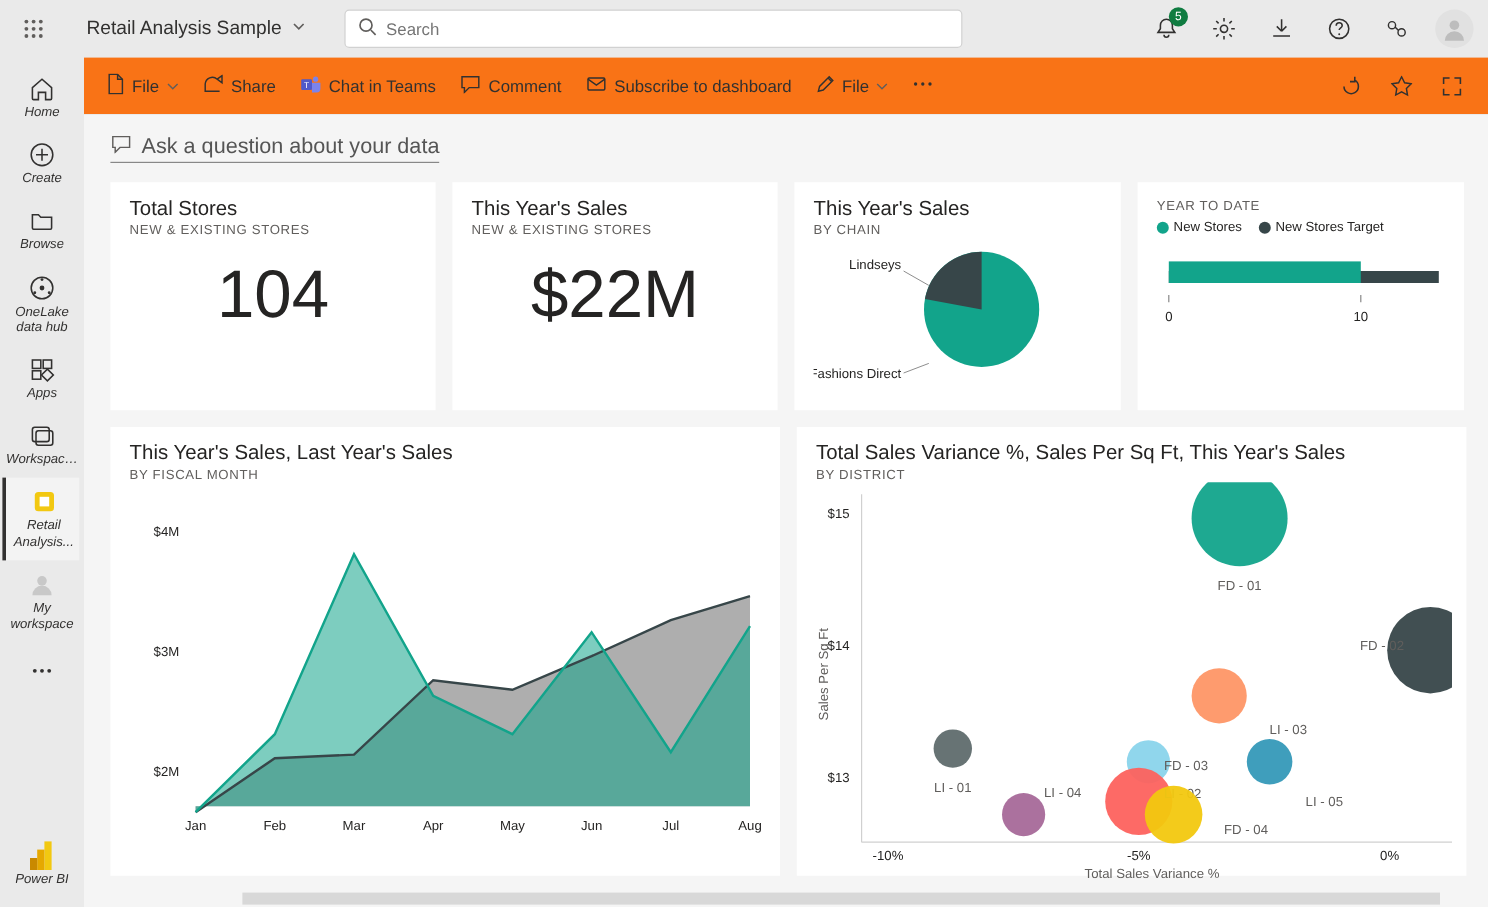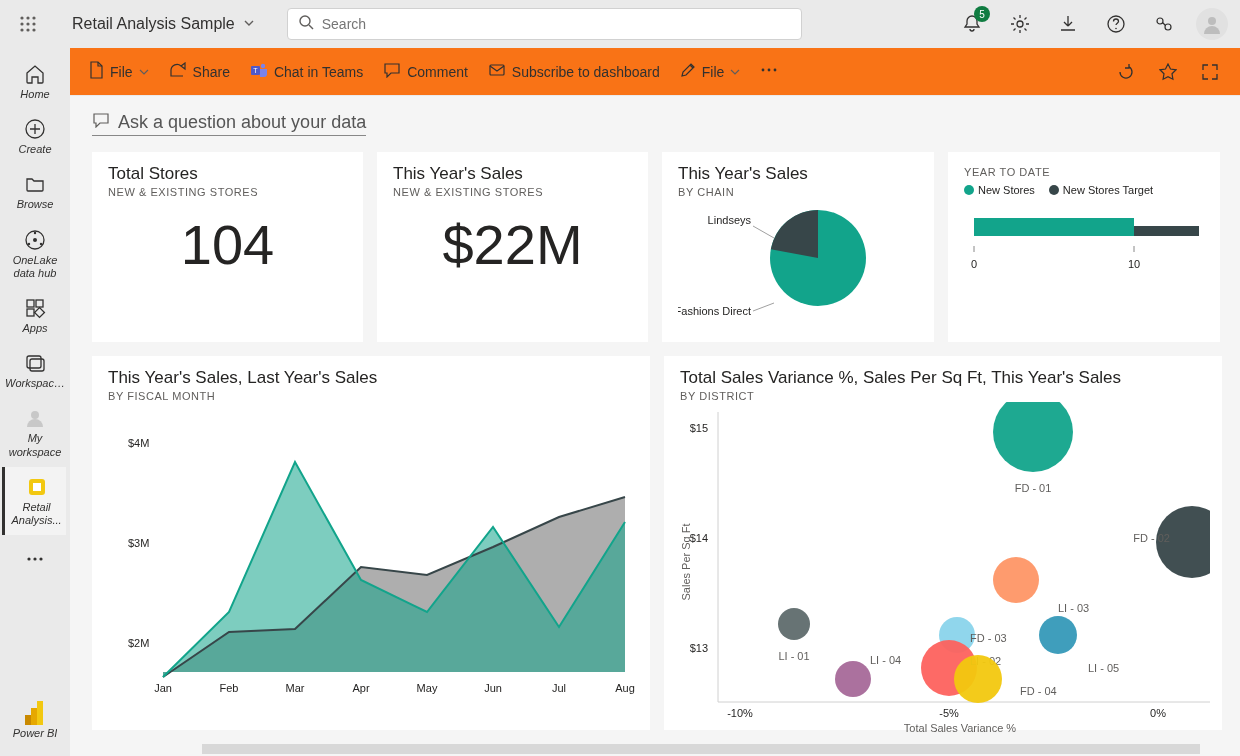--- a/index.html
+++ b/index.html
@@ -172,37 +172,37 @@
   </div>
   <div class="nav-item">
     <span class="nav-icon">
         <svg width="22" height="22" viewBox="0 0 22 22">
           <rect x="3" y="4" width="14" height="12" rx="2" stroke="#323130" stroke-width="1.3" fill="none"></rect>
           <rect x="6" y="7" width="14" height="12" rx="2" stroke="#323130" stroke-width="1.3" fill="none"></rect>
         </svg>
       </span>
     <span class="nav-label">Workspaces</span>
   </div>
+  <div class="nav-item selected">
+    <span class="nav-icon">
+        <svg width="22" height="22" viewBox="0 0 22 22">
+          <rect x="3" y="3" width="16" height="16" rx="3" fill="#f2c811"></rect>
+          <rect x="7" y="7" width="8" height="8" fill="#fff"></rect>
+        </svg>
+      </span>
+    <span class="nav-label">Retail Analysis...</span>
+  </div>
   <div class="nav-item">
     <span class="nav-icon">
         <svg width="22" height="22" viewBox="0 0 22 22">
           <circle cx="11" cy="8" r="4" fill="#c8c8c8"></circle>
           <path d="M3 20a8 8 0 0116 0" fill="#c8c8c8"></path>
         </svg>
       </span>
     <span class="nav-label">My workspace</span>
-  </div>
-  <div class="nav-item selected">
-    <span class="nav-icon">
-        <svg width="22" height="22" viewBox="0 0 22 22">
-          <rect x="3" y="3" width="16" height="16" rx="3" fill="#f2c811"></rect>
-          <rect x="7" y="7" width="8" height="8" fill="#fff"></rect>
-        </svg>
-      </span>
-    <span class="nav-label">Retail Analysis...</span>
   </div>
   <div class="nav-item nav-ellipsis">
     <span class="nav-icon">
         <svg width="22" height="22" viewBox="0 0 22 22">
           <circle cx="5" cy="11" r="1.6" fill="#323130"></circle>
           <circle cx="11" cy="11" r="1.6" fill="#323130"></circle>
           <circle cx="17" cy="11" r="1.6" fill="#323130"></circle>
         </svg>
       </span>
   </div>

